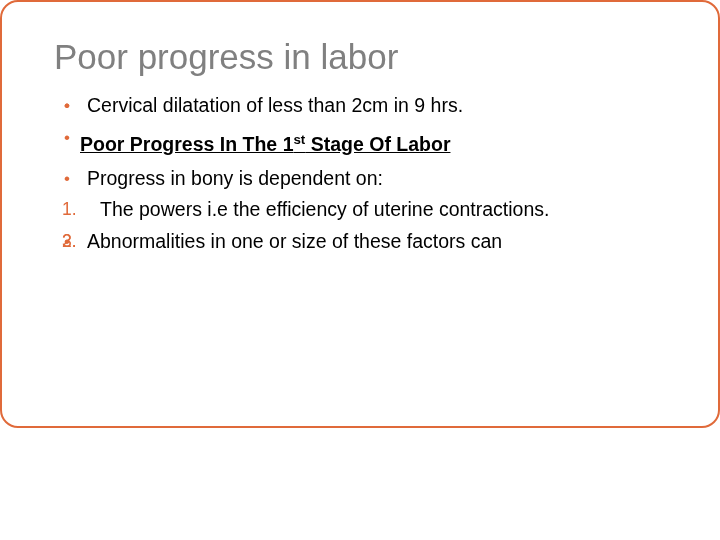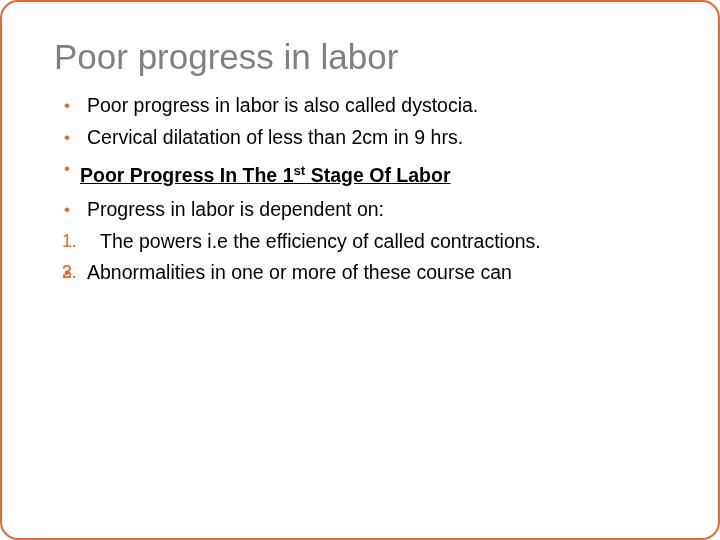--- a/index.html
+++ b/index.html
@@ -10,21 +10,21 @@
   body {
     width: 720px;
     height: 540px;
     overflow: hidden;
     font-family: "Liberation Sans", sans-serif;
   }
   .slide {
     position: relative;
     box-sizing: border-box;
     width: 720px;
-    height: 540px;
+    height: 428px;
     background: #ffffff;
     border: 2px solid #e06a3a;
     border-radius: 18px;
     overflow: hidden;
   }
   .slide-inner {
     position: absolute;
     left: 52px;
     top: 34px;
     right: 30px;
@@ -96,56 +96,55 @@
 <body>
 
 <div class="slide">
   <div class="slide-inner">
 
     <h1 class="title">Poor progress in labor</h1>
 
     <ul class="body-list">
       <li class="bullet-item dot">
         <span class="marker">•</span>
-        <span>Poor progress in labor is also called dystocia.</span>
       </li>
       <li class="bullet-item dot">
         <span class="marker">•</span>
         <span>Cervical dilatation of less than 2cm in 9 hrs.</span>
       </li>
       <li class="bullet-item dot">
         <span class="marker">•</span>
       </li>
     </ul>
 
     <div class="heading-wrap">
       <span class="heading-line"><span>Poor Progress In The 1</span><sup>st</sup><span> Stage Of Labor</span></span>
     </div>
 
     <ul class="body-list">
       <li class="bullet-item dot">
         <span class="marker">•</span>
-        <span>Progress in labor is dependent on:</span>
+        <span>Progress in bony is dependent on:</span>
       </li>
     </ul>
 
     <ul class="body-list">
       <li class="bullet-item num">
         <span class="marker">1.</span>
-        <span>The powers i.e the efficiency of called contractions.</span>
+        <span>The powers i.e the efficiency of uterine contractions.</span>
       </li>
       <li class="bullet-item num">
         <span class="marker">2.</span>
       </li>
       <li class="bullet-item num">
         <span class="marker">3.</span>
       </li>
     </ul>
 
     <ul class="body-list clipped">
       <li class="bullet-item dot">
         <span class="marker">•</span>
-        <span>Abnormalities in one or more of these course can</span>
+        <span>Abnormalities in one or size of these factors can</span>
       </li>
     </ul>
 
   </div>
 </div>
 
 </body></html>

